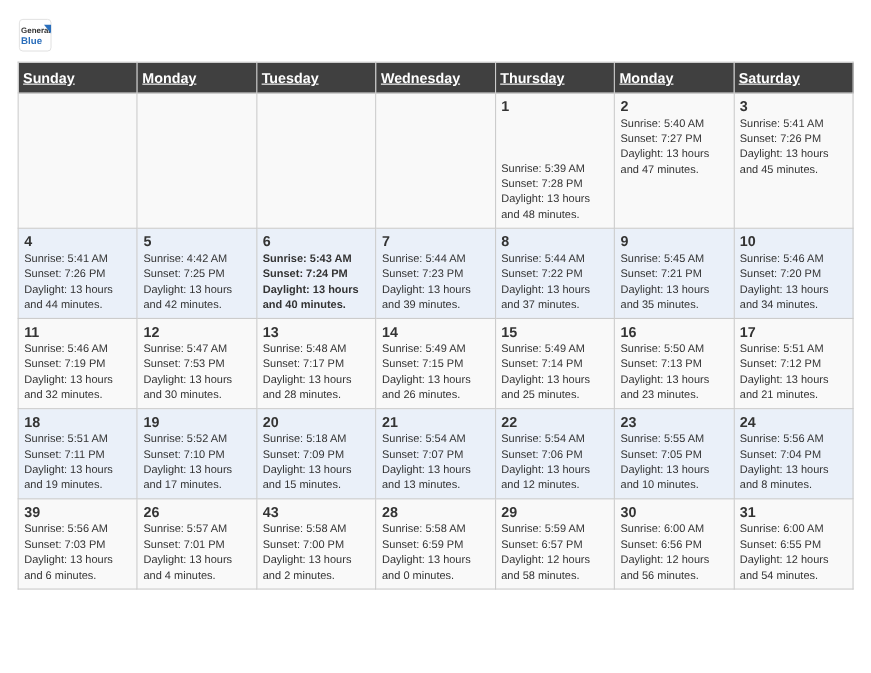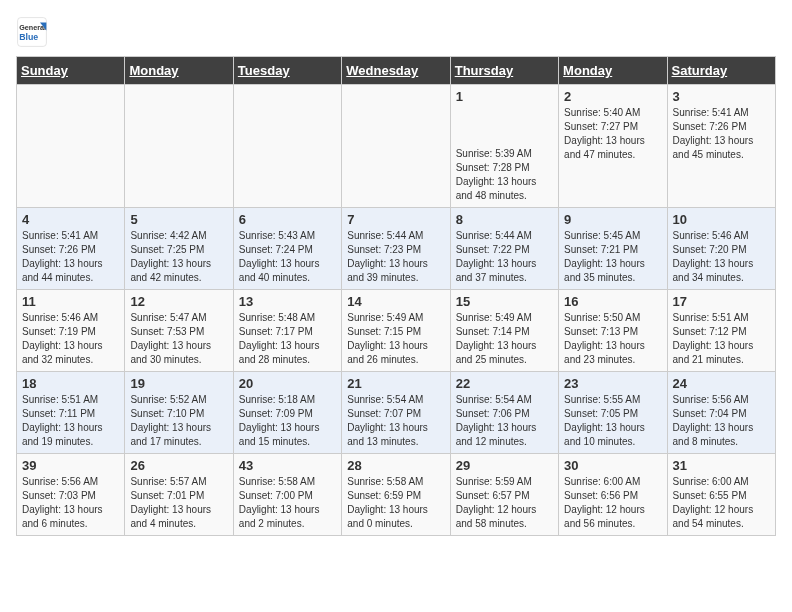--- a/index.html
+++ b/index.html
@@ -162,21 +162,21 @@
         </td>
         <td>
           <span class="day-num">5</span>
           <div class="day-info" style="white-space: pre-line;">Sunrise: 4:42 AM
 Sunset: 7:25 PM
 Daylight: 13 hours
 and 42 minutes.</div>
         </td>
         <td>
           <span class="day-num">6</span>
-          <div class="day-info" style="white-space: pre-line;">Sunrise: 5:43 AM
+          <div class="day-info" style="white-space: pre-line; font-weight: bold;">Sunrise: 5:43 AM
 Sunset: 7:24 PM
 Daylight: 13 hours
 and 40 minutes.</div>
         </td>
         <td>
           <span class="day-num">7</span>
           <div class="day-info" style="white-space: pre-line;">Sunrise: 5:44 AM
 Sunset: 7:23 PM
 Daylight: 13 hours
 and 39 minutes.</div>

